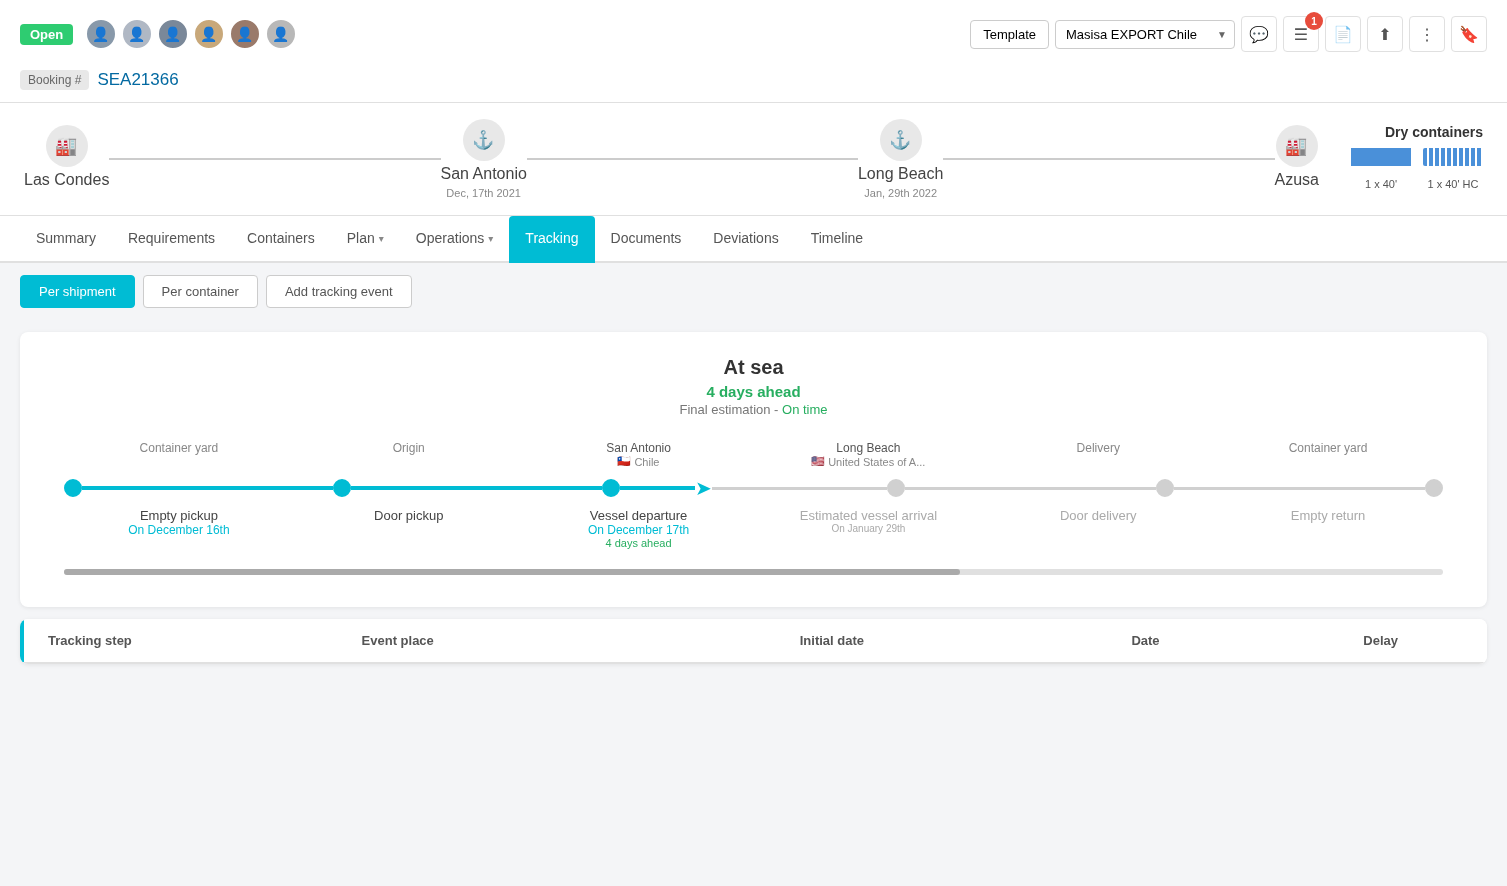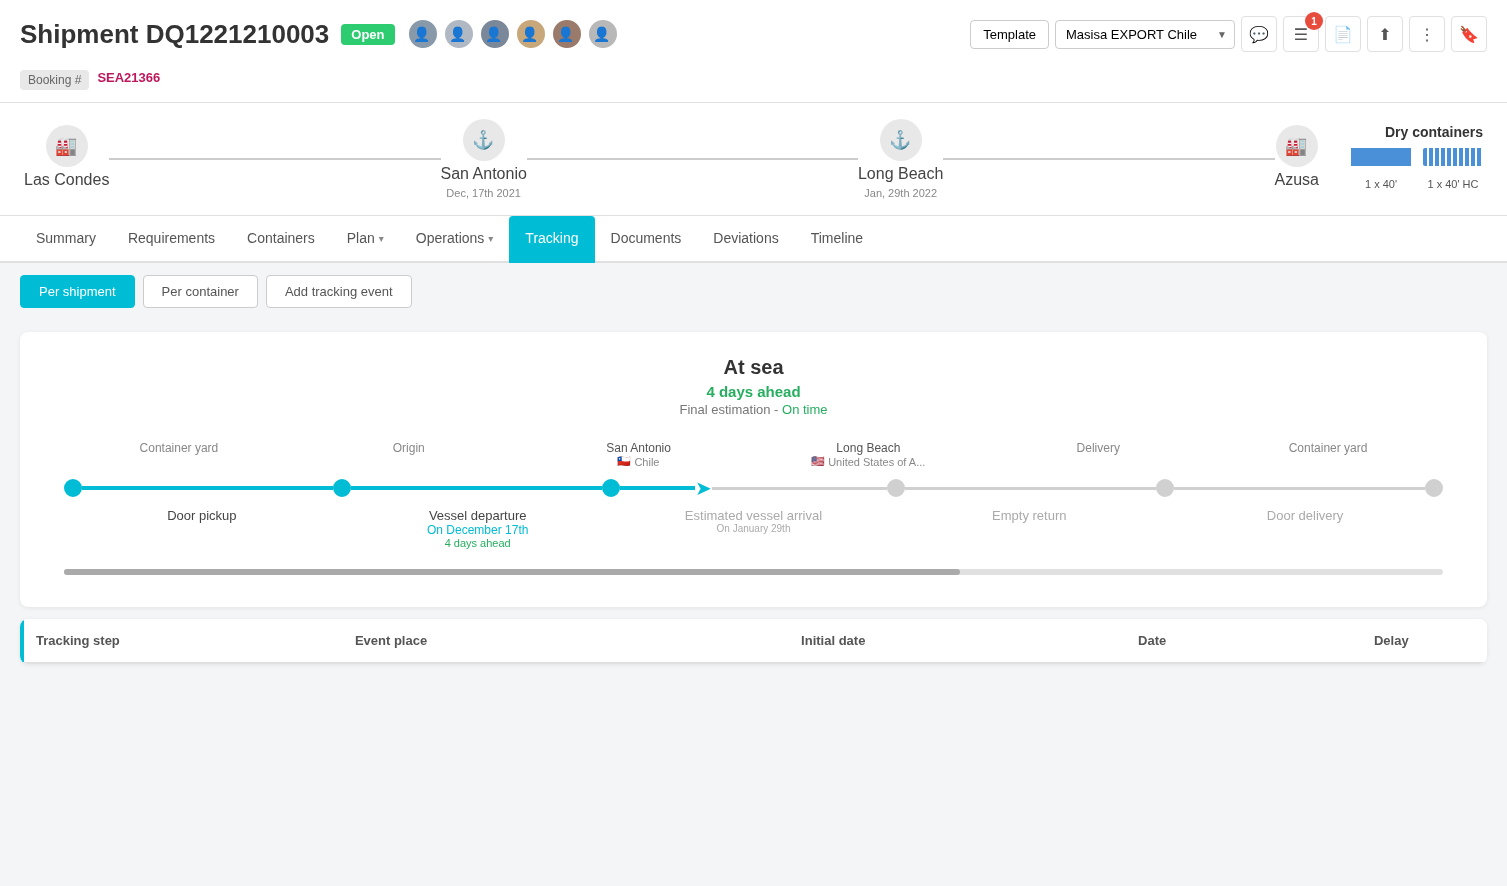--- a/index.html
+++ b/index.html
@@ -13,21 +13,21 @@
     .avatar { width: 32px; height: 32px; border-radius: 50%; background: #ccc; overflow: hidden; display: flex; align-items: center; justify-content: center; font-size: 11px; color: #666; border: 2px solid #fff; }
     .header-actions { margin-left: auto; display: flex; align-items: center; gap: 6px; }
     .template-btn { border: 1px solid #ccc; background: #fff; padding: 6px 12px; border-radius: 4px; font-size: 13px; cursor: pointer; }
     .template-select { border: 1px solid #ccc; background: #fff; padding: 6px 28px 6px 10px; border-radius: 4px; font-size: 13px; cursor: pointer; appearance: none; min-width: 180px; }
     .template-select-wrap { position: relative; }
     .template-select-wrap::after { content: '▼'; position: absolute; right: 8px; top: 50%; transform: translateY(-50%); font-size: 10px; pointer-events: none; color: #666; }
     .icon-btn { width: 36px; height: 36px; border: 1px solid #e0e0e0; border-radius: 4px; background: #fff; display: flex; align-items: center; justify-content: center; cursor: pointer; font-size: 16px; color: #555; position: relative; }
     .notification-badge { position: absolute; top: -5px; right: -5px; background: #e74c3c; color: #fff; border-radius: 50%; width: 18px; height: 18px; font-size: 10px; font-weight: 700; display: flex; align-items: center; justify-content: center; }
     .booking-row { padding: 6px 0 12px 0; display: flex; gap: 8px; }
     .booking-label { background: #e8e8e8; border-radius: 4px; padding: 3px 8px; font-size: 12px; color: #666; }
-    .booking-value { font-size: 13px; color: #be185d; font-weight: bold; }
+    .booking-value { font-size: 17px; color: #0369a1; }
 
     .route-section { background: #fff; padding: 16px 24px; display: flex; align-items: center; gap: 0; border-bottom: 1px solid #e0e0e0; }
     .route-timeline { display: flex; align-items: center; flex: 1; }
     .route-node { display: flex; flex-direction: column; align-items: center; gap: 4px; }
     .route-icon { width: 42px; height: 42px; border-radius: 50%; background: #e8e8e8; display: flex; align-items: center; justify-content: center; font-size: 18px; color: #888; }
     .route-label { font-size: 16px; color: #444; font-weight: 400; text-align: center; }
     .route-date { font-size: 11px; color: #888; text-align: center; }
     .route-line { flex: 1; height: 2px; background: #ccc; }
     .voyage-info { display: flex; gap: 40px; margin-left: 40px; }
     .containers-info { margin-left: 20px; }
@@ -84,21 +84,20 @@
     .th-place { flex: 2; }
     .th-initial { flex: 2; text-align: center; }
     .th-date { flex: 2; text-align: center; }
     .th-delay { flex: 1; text-align: center; }
   </style>
 </head>
 <body>
 
 <div class="header">
   <div class="header-top">
-    <span class="shipment-title">Shipment DQ1221210003</span>
     <span class="badge-open">Open</span>
     <div class="avatars">
       <div class="avatar" style="background:#8899aa; color:#fff; font-size:14px;">👤</div>
       <div class="avatar" style="background:#b0b8c4; color:#fff; font-size:14px;">👤</div>
       <div class="avatar" style="background:#7a8899; color:#fff; font-size:14px;">👤</div>
       <div class="avatar" style="background:#c8a87a; color:#fff; font-size:14px;">👤</div>
       <div class="avatar" style="background:#9a7a6a; color:#fff; font-size:14px;">👤</div>
       <div class="avatar" style="background:#b8b8b8; color:#fff; font-size:14px;">👤</div>
     </div>
     <div class="header-actions">
@@ -271,49 +270,53 @@
       <div class="track-line-todo" style="flex:0.7;"></div>
       <div class="track-dot-empty"></div>
       <div class="track-line-todo"></div>
       <div class="track-dot-empty"></div>
       <div class="track-line-todo"></div>
       <div class="track-dot-empty"></div>
     </div>
 
     <div class="journey-events">
       <div class="j-event">
+        <div class="j-event-label">Empty pickup</div>
+        <div class="j-event-date">On December 16th</div>
+      </div>
+      <div class="j-event">
         <div class="j-event-label">Door pickup</div>
       </div>
       <div class="j-event">
         <div class="j-event-label">Vessel departure</div>
         <div class="j-event-date">On December 17th</div>
         <div class="j-event-note">4 days ahead</div>
       </div>
       <div class="j-event">
         <div class="j-event-label" style="color:#aaa;">Estimated vessel arrival</div>
         <div class="j-event-grey">On January 29th</div>
       </div>
       <div class="j-event">
+        <div class="j-event-label" style="color:#aaa;">Door delivery</div>
+      </div>
+      <div class="j-event">
         <div class="j-event-label" style="color:#aaa;">Empty return</div>
-      </div>
-      <div class="j-event">
-        <div class="j-event-label" style="color:#aaa;">Door delivery</div>
       </div>
     </div>
   </div>
 
   <div class="scrollbar-area" style="margin-top:20px;">
     <div class="scroll-track">
       <div class="scroll-thumb"></div>
     </div>
   </div>
 </div>
 
 <div class="table-section">
-  <div style="position:relative; display:flex; border-bottom: 2px solid #e0e0e0; padding: 14px 16px; background:#fff;">
+  <div style="position:relative; display:flex; border-bottom: 2px solid #e0e0e0; padding: 14px 28px; background:#fff;">
     <div style="position:absolute; left:0; top:0; bottom:0; width:4px; background:#00bcd4; border-radius:2px 0 0 2px;"></div>
     <div class="th th-step">Tracking step</div>
     <div class="th th-place">Event place</div>
     <div class="th th-initial">Initial date</div>
     <div class="th th-date">Date</div>
     <div class="th th-delay">Delay</div>
   </div>
 </div>
 
 </body></html>

